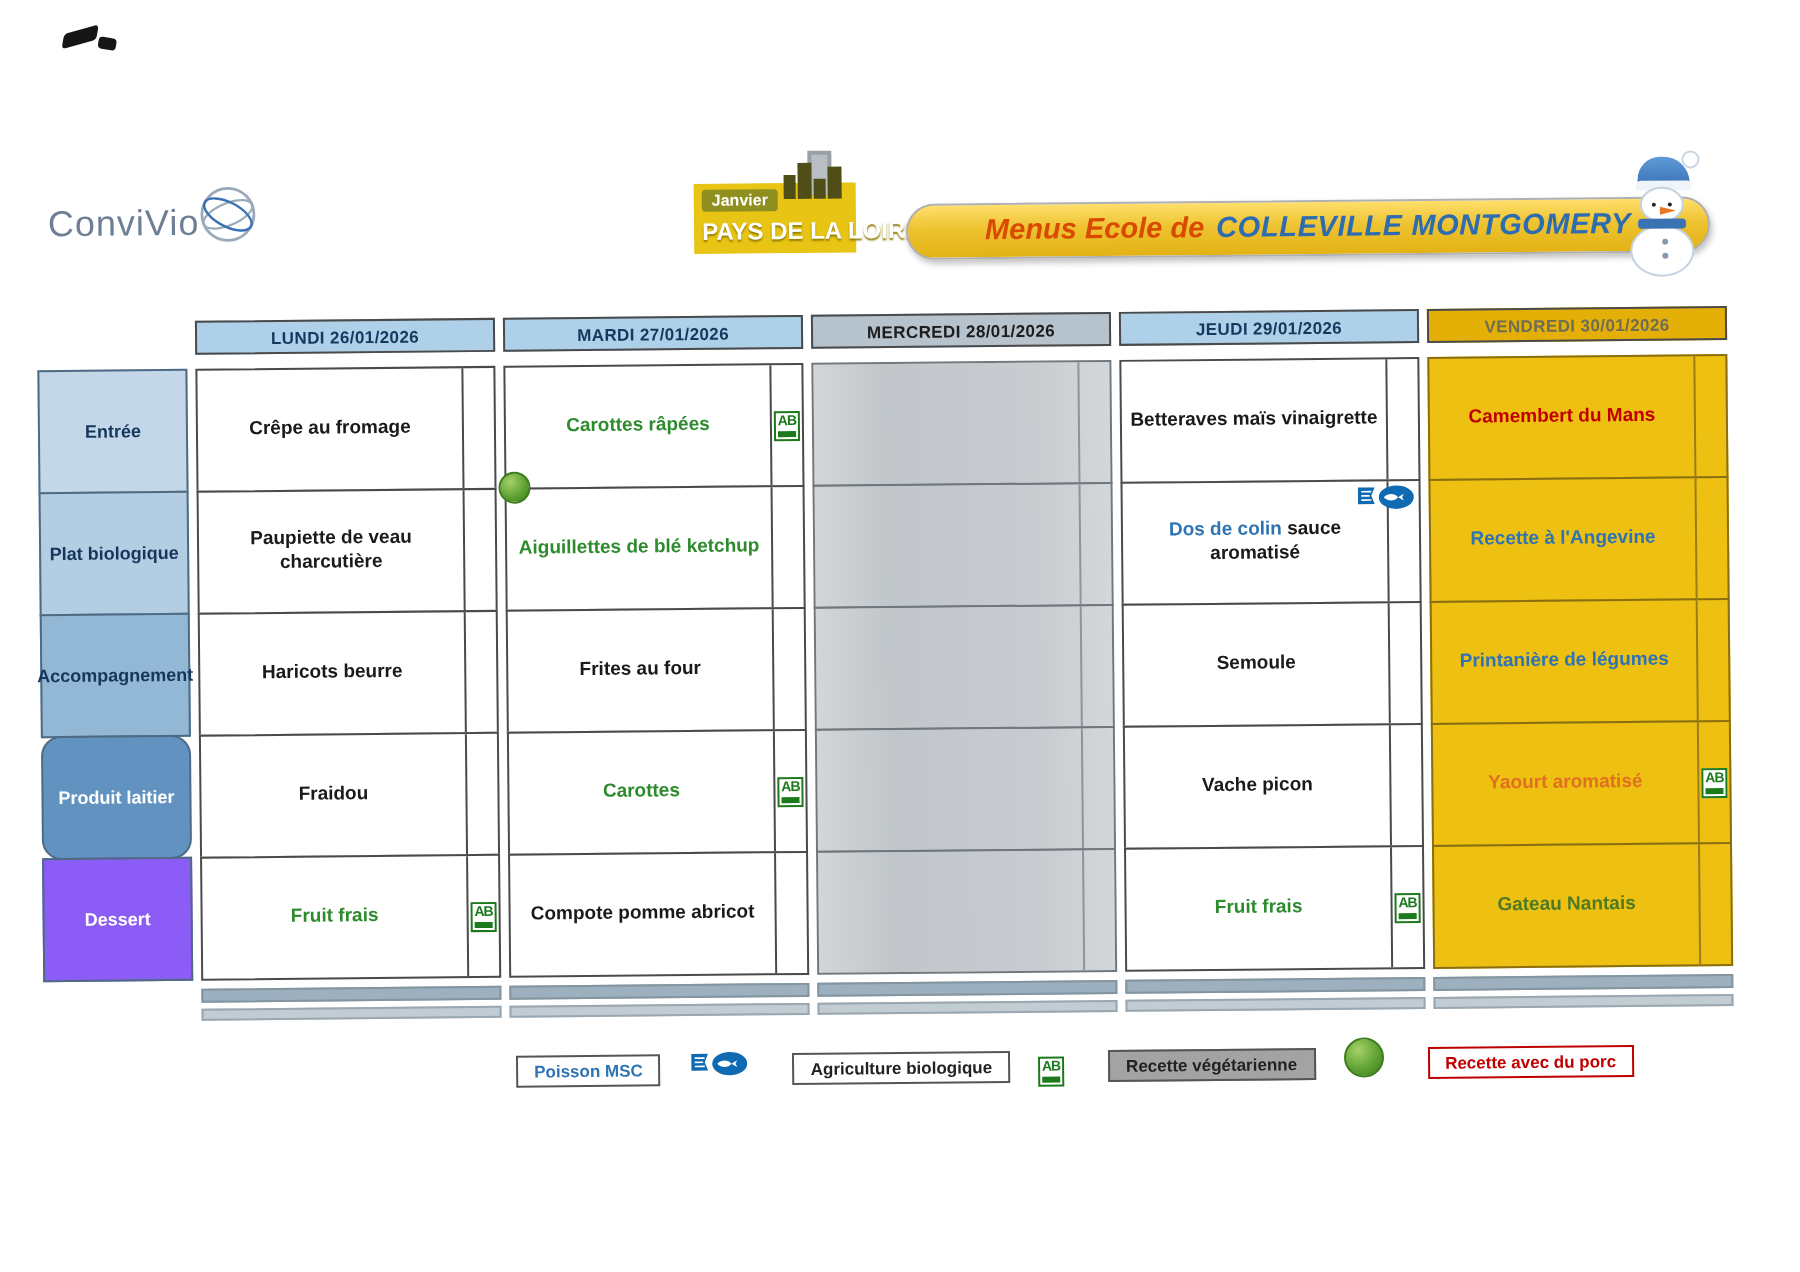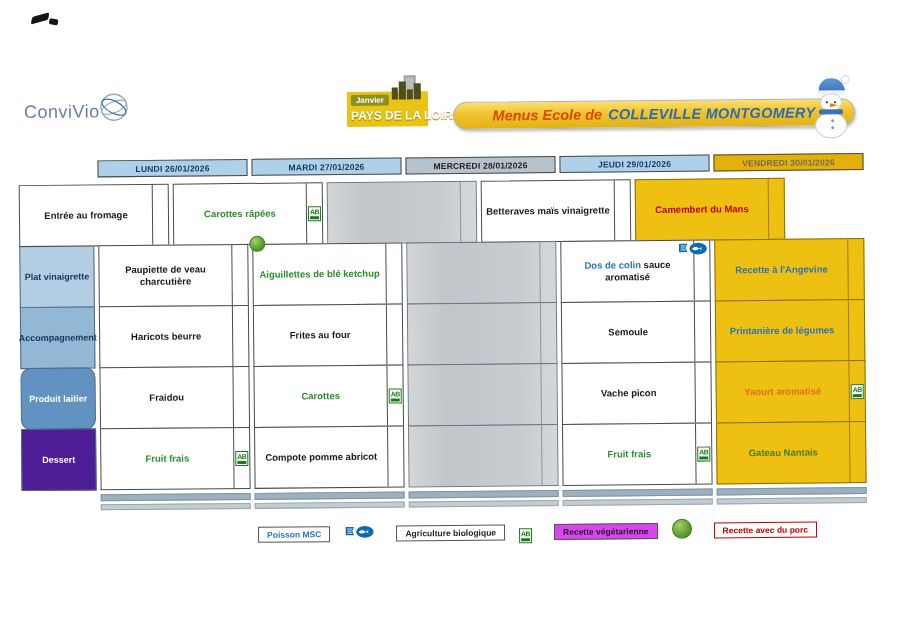--- a/index.html
+++ b/index.html
@@ -100,21 +100,21 @@
   .msc-icon{display:inline-flex;line-height:0;}
   .corner-tl{position:absolute;top:-9px;left:-4px;z-index:3;}
   .corner-tr{position:absolute;top:1px;right:2px;z-index:3;}
 
   
   .legend{position:absolute;left:256px;top:521px;display:flex;align-items:center;gap:22px;}
   .legend-group{display:flex;align-items:center;gap:14px;}
   .legend-box{display:inline-block;border:1px solid #555;background:#fff;padding:2px 8px;
     font-size:8.5px;font-weight:700;color:#222;white-space:nowrap;}
   .lb-blue{color:var(--text-blue,#2e74b5);}
-  .lb-gray{background:#d946ef;}
+  .lb-gray{background:#a3a3a3;}
   .lb-red{color:var(--text-red,#c00000);border-color:#c00000;}
   .legend .veg-icon{width:20px;height:20px;}
 </style>
 </head>
 <body>
 
 <div class="sheet">
 
   <div class="speck s1"></div>
   <div class="speck s2"></div>
@@ -167,23 +167,24 @@
   <div class="menu-table">
     <div class="thead">
         <div class="day-header h-blue">LUNDI 26/01/2026</div>
         <div class="day-header h-blue">MARDI 27/01/2026</div>
         <div class="day-header h-grayblue">MERCREDI 28/01/2026</div>
         <div class="day-header h-blue">JEUDI 29/01/2026</div>
         <div class="day-header h-yellow">VENDREDI 30/01/2026</div>
       </div>
     <div class="tbody">
         <div class="body-row">
-          <div class="cell col-white">
-            <div class="cell-main">
-              <span class="cell-text"><span class="c-black">Entrée au fromage</span></span>
+          <div class="row-label" style="background: rgb(196, 215, 233); color: rgb(22, 54, 92);">Entrée</div>
+          <div class="cell col-white">
+            <div class="cell-main">
+              <span class="cell-text"><span class="c-black">Crêpe au fromage</span></span>
             </div>
             <div class="cell-strip"></div>
           </div>
           <div class="cell col-white">
             <div class="cell-main">
               <span class="cell-text"><span class="c-green">Carottes râpées</span></span>
             </div>
             <div class="cell-strip">
               <span class="ab-icon">
                 <span class="ab-l">AB</span>
@@ -204,21 +205,21 @@
             <div class="cell-strip"></div>
           </div>
           <div class="cell col-yellow">
             <div class="cell-main">
               <span class="cell-text"><span class="c-red">Camembert du Mans</span></span>
             </div>
             <div class="cell-strip"></div>
           </div>
         </div>
         <div class="body-row">
-          <div class="row-label" style="background: rgb(179, 205, 226); color: rgb(22, 54, 92);">Plat vinaigrette</div>
+          <div class="row-label" style="background: rgb(179, 205, 226); color: rgb(22, 54, 92);">Plat biologique</div>
           <div class="cell col-white">
             <div class="cell-main">
               <span class="cell-text"><span class="c-black">Paupiette de veau charcutière</span></span>
             </div>
             <div class="cell-strip"></div>
           </div>
           <div class="cell col-white">
             <div class="cell-main">
               <span class="cell-text"><span class="c-green">Aiguillettes de blé ketchup</span></span>
             </div>
@@ -324,21 +325,21 @@
             </div>
             <div class="cell-strip">
               <span class="ab-icon">
                 <span class="ab-l">AB</span>
                 <span class="ab-b"></span>
               </span>
             </div>
           </div>
         </div>
         <div class="body-row">
-          <div class="row-label" style="background: #4c1d95; color: rgb(255, 255, 255);">Dessert</div>
+          <div class="row-label" style="background: #8b5cf6; color: rgb(255, 255, 255);">Dessert</div>
           <div class="cell col-white">
             <div class="cell-main">
               <span class="cell-text"><span class="c-green">Fruit frais</span></span>
             </div>
             <div class="cell-strip">
               <span class="ab-icon">
                 <span class="ab-l">AB</span>
                 <span class="ab-b"></span>
               </span>
             </div>

